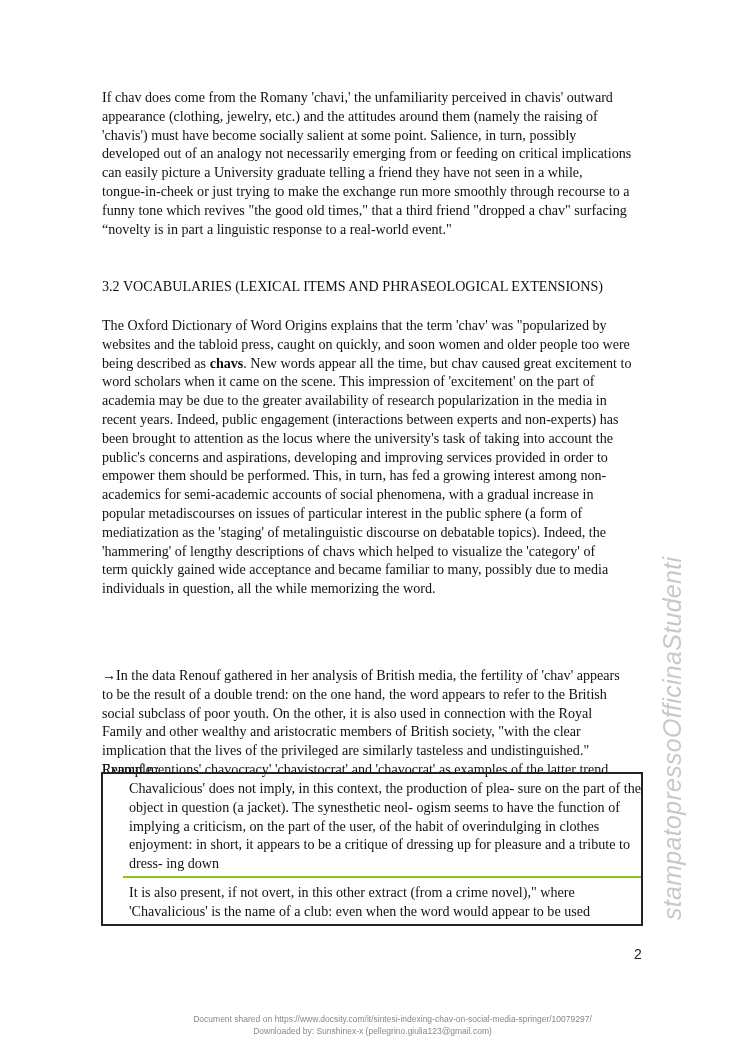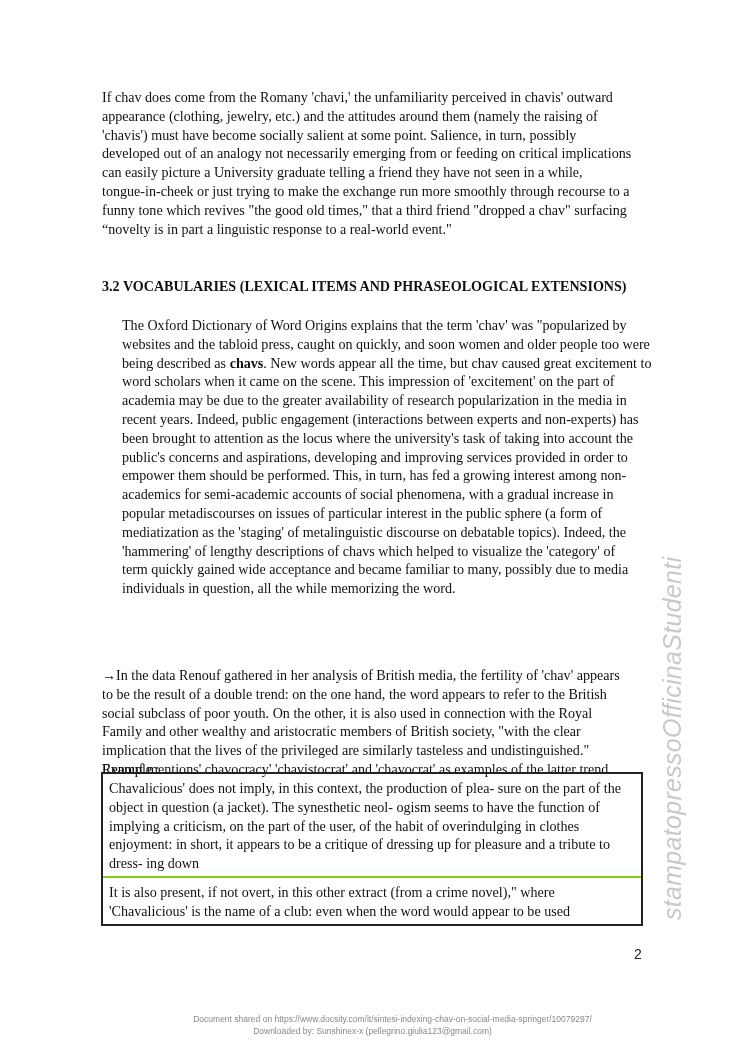--- a/index.html
+++ b/index.html
@@ -9,31 +9,31 @@
     }
     .page { position: absolute; left: 0; top: 0; width: 637px; height: 1053px; }
     .para {
       position: absolute; left: 102px; width: 545px;
       font-size: 14.1px; line-height: 18.8px; margin: 0;
       white-space: nowrap;
     }
     .para .ln { display: block; }
     .heading {
       position: absolute; left: 102px; top: 278px;
-      font-size: 14.1px; font-weight: bold; margin: 0; white-space: nowrap;
+      font-size: 14.1px; font-weight: normal; margin: 0; white-space: nowrap;
     }
     .example-label {
       position: absolute; left: 92px; top: 751px; font-size: 14.1px; margin: 10px;
     }
     .ex-box {
       position: absolute; left: 101px; top: 772px; width: 538px;
       border: 2px solid #222222;
     }
     .ex-cell {
-      padding: 5px 6px 3px 6px; font-size: 14.1px; line-height: 18.8px; white-space: nowrap;
+      padding: 5px 6px 3px 6px; font-size: 14.1px; line-height: 18.8px; white-space: nowrap; margin-left: 20px;
     }
     .ex-cell .ln { display: block; }
     .ex-cell + .ex-cell { border-top: 2px solid #84cc16; }
     .page-number {
       position: absolute; left: 634px; top: 946px; font-family: "Liberation Sans", sans-serif;
       font-size: 14px; color: #222222;
     }
     .watermark {
       position: absolute; left: 658px; top: 920px;
       transform-origin: 0 0; transform: rotate(-90deg);
@@ -58,21 +58,21 @@
     <span class="ln">'chavis') must have become socially salient at some point. Salience, in turn, possibly</span>
     <span class="ln">developed out of an analogy not necessarily emerging from or feeding on critical implications</span>
     <span class="ln">can easily picture a University graduate telling a friend they have not seen in a while,</span>
     <span class="ln">tongue-in-cheek or just trying to make the exchange run more smoothly through recourse to a</span>
     <span class="ln">funny tone which revives "the good old times," that a third friend "dropped a chav" surfacing</span>
     <span class="ln">“novelty is in part a linguistic response to a real-world event."</span>
   </div>
 
   <h2 class="heading">3.2 VOCABULARIES (LEXICAL ITEMS AND PHRASEOLOGICAL EXTENSIONS)</h2>
 
-  <div class="para" style="top:316px;margin-left:20px;">
+  <div class="para" style="top:316px;">
     <span class="ln">The Oxford Dictionary of Word Origins explains that the term 'chav' was "popularized by</span>
     <span class="ln">websites and the tabloid press, caught on quickly, and soon women and older people too were</span>
     <span class="ln"><span>being described as </span><b>chavs</b><span>. New words appear all the time, but chav caused great excitement to</span></span>
     <span class="ln">word scholars when it came on the scene. This impression of 'excitement' on the part of</span>
     <span class="ln">academia may be due to the greater availability of research popularization in the media in</span>
     <span class="ln">recent years. Indeed, public engagement (interactions between experts and non-experts) has</span>
     <span class="ln">been brought to attention as the locus where the university's task of taking into account the</span>
     <span class="ln">public's concerns and aspirations, developing and improving services provided in order to</span>
     <span class="ln">empower them should be performed. This, in turn, has fed a growing interest among non-</span>
     <span class="ln">academics for semi-academic accounts of social phenomena, with a gradual increase in</span>

